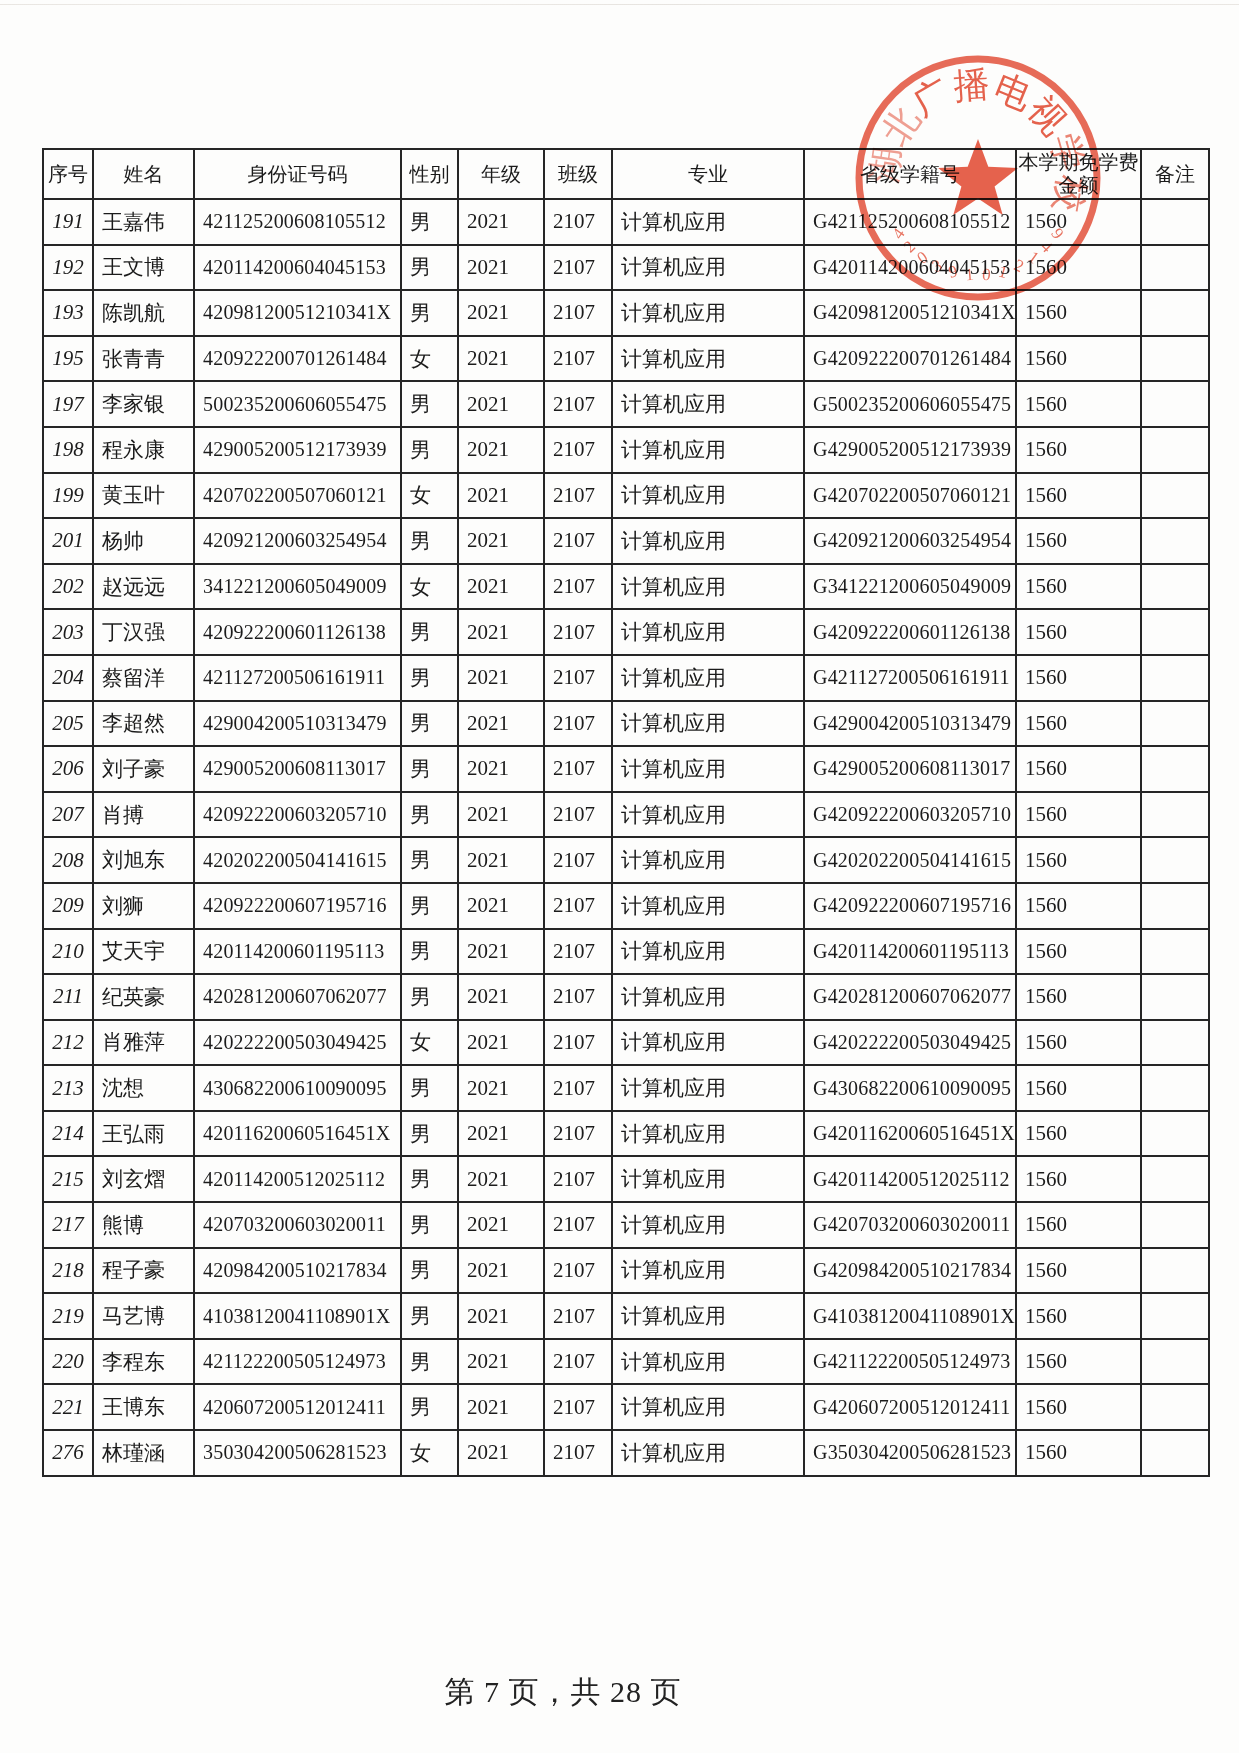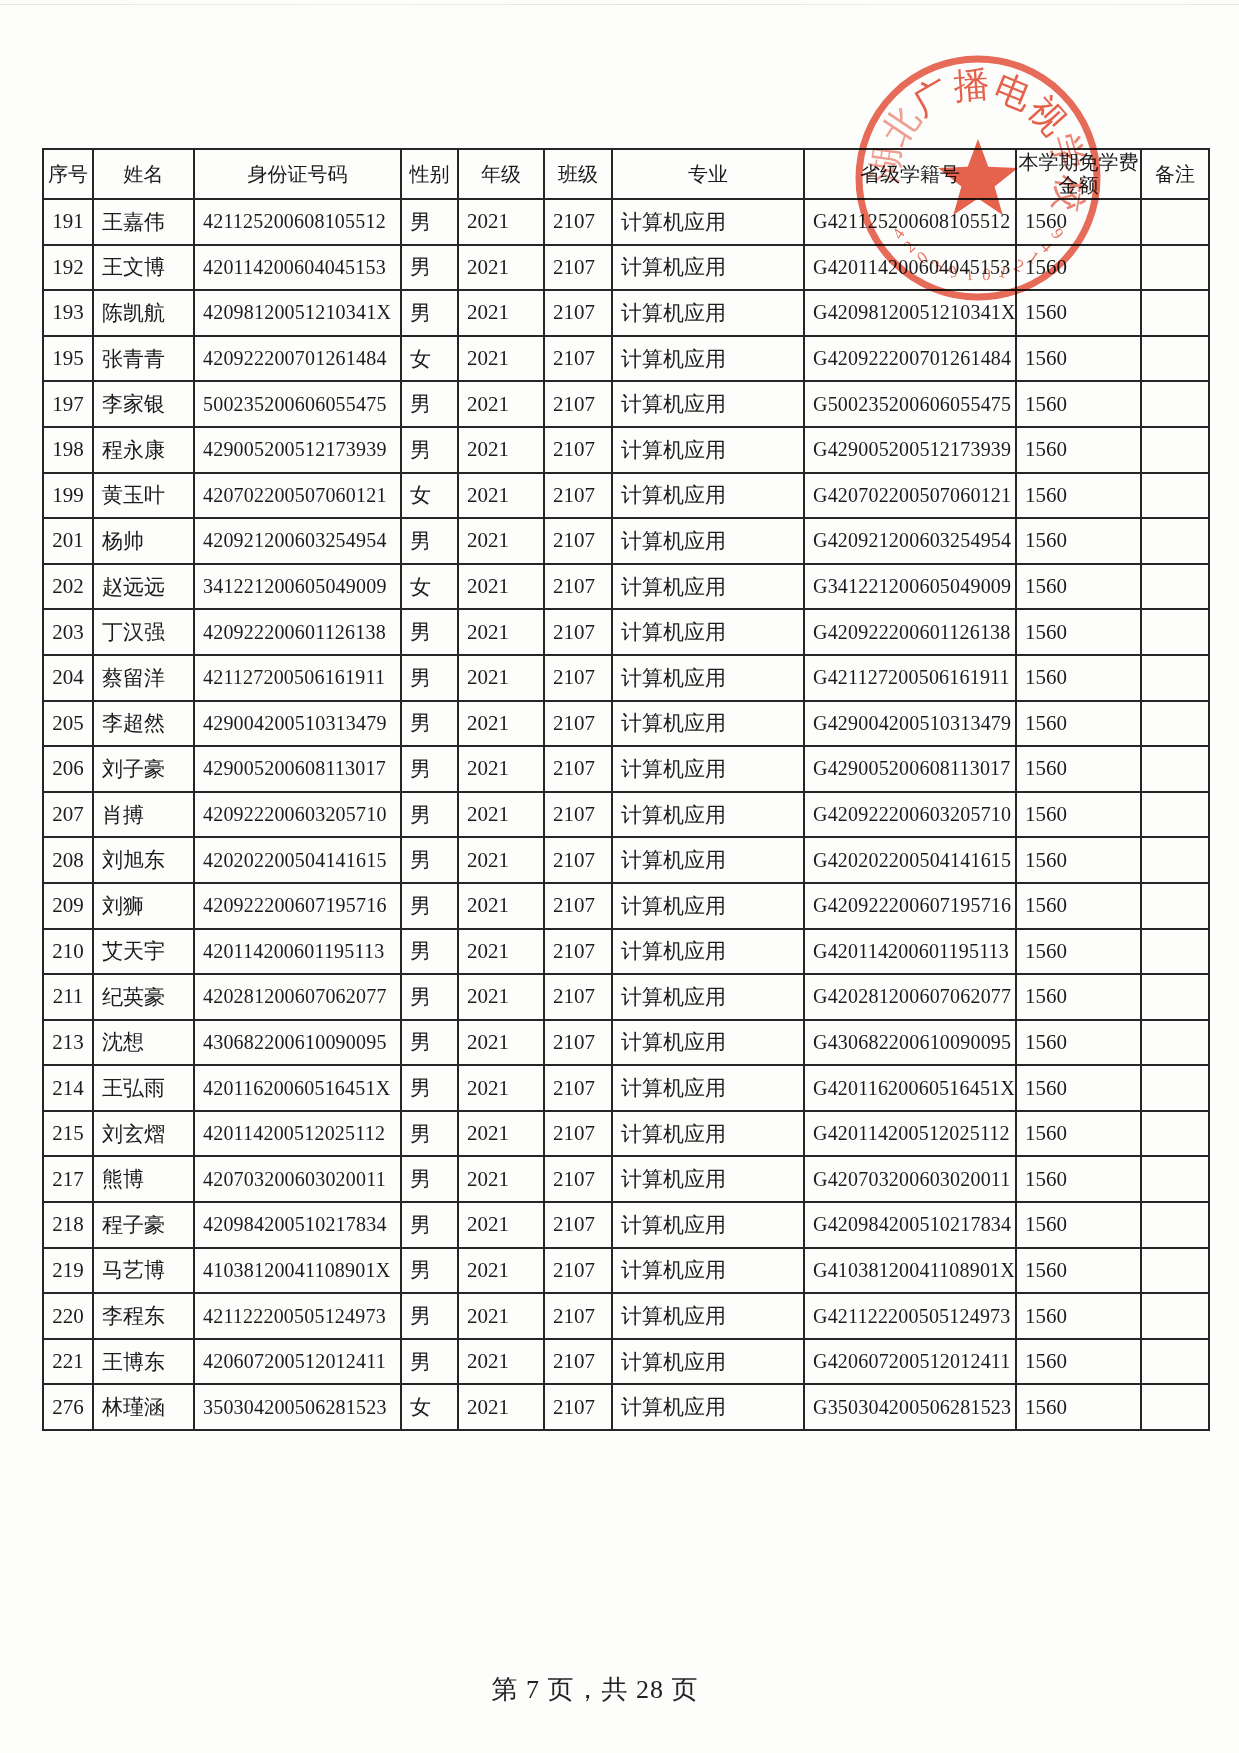--- a/index.html
+++ b/index.html
@@ -24,26 +24,26 @@
     font-size:21px;font-weight:normal;
     overflow:hidden;white-space:nowrap;
     padding:0;
   }
   .roster thead th{
     height:48px;text-align:center;vertical-align:middle;
     white-space:normal;line-height:1.15;font-size:20px;
   }
   .roster tbody tr{height:45.6px;}
   .roster td{vertical-align:middle;}
-  td.c{text-align:center;}
+  td.c{text-align:center;font-style:italic;}
   td.l{text-align:left;padding-left:8px;}
   td.num{font-size:20px;letter-spacing:.2px;}
   .footer{
     position:absolute;left:0;top:1672px;width:1126px;
-    text-align:center;font-size:26px;letter-spacing:1px;color:#222;padding-left:32px;
+    text-align:center;font-size:30px;letter-spacing:1px;color:#222;
   }
   svg.seal{
     position:absolute;left:845px;top:48px;width:270px;height:268px;
     mix-blend-mode:multiply;opacity:.92;pointer-events:none;
   }
 </style>
 </head>
 <body>
 
 <div class="scan-edge"></div>
@@ -282,20 +282,32 @@
       </tr>
       <tr>
         <td class="c">211</td>
         <td class="l">纪英豪</td>
         <td class="l num">420281200607062077</td>
         <td class="l">男</td>
         <td class="l">2021</td>
         <td class="l">2107</td>
         <td class="l">计算机应用</td>
         <td class="l num">G420281200607062077</td>
+        <td class="l">1560</td>
+        <td class="l"></td>
+      </tr>
+      <tr>
+        <td class="c">212</td>
+        <td class="l">肖雅萍</td>
+        <td class="l num">420222200503049425</td>
+        <td class="l">女</td>
+        <td class="l">2021</td>
+        <td class="l">2107</td>
+        <td class="l">计算机应用</td>
+        <td class="l num">G420222200503049425</td>
         <td class="l">1560</td>
         <td class="l"></td>
       </tr>
       <tr>
         <td class="c">213</td>
         <td class="l">沈想</td>
         <td class="l num">430682200610090095</td>
         <td class="l">男</td>
         <td class="l">2021</td>
         <td class="l">2107</td>

